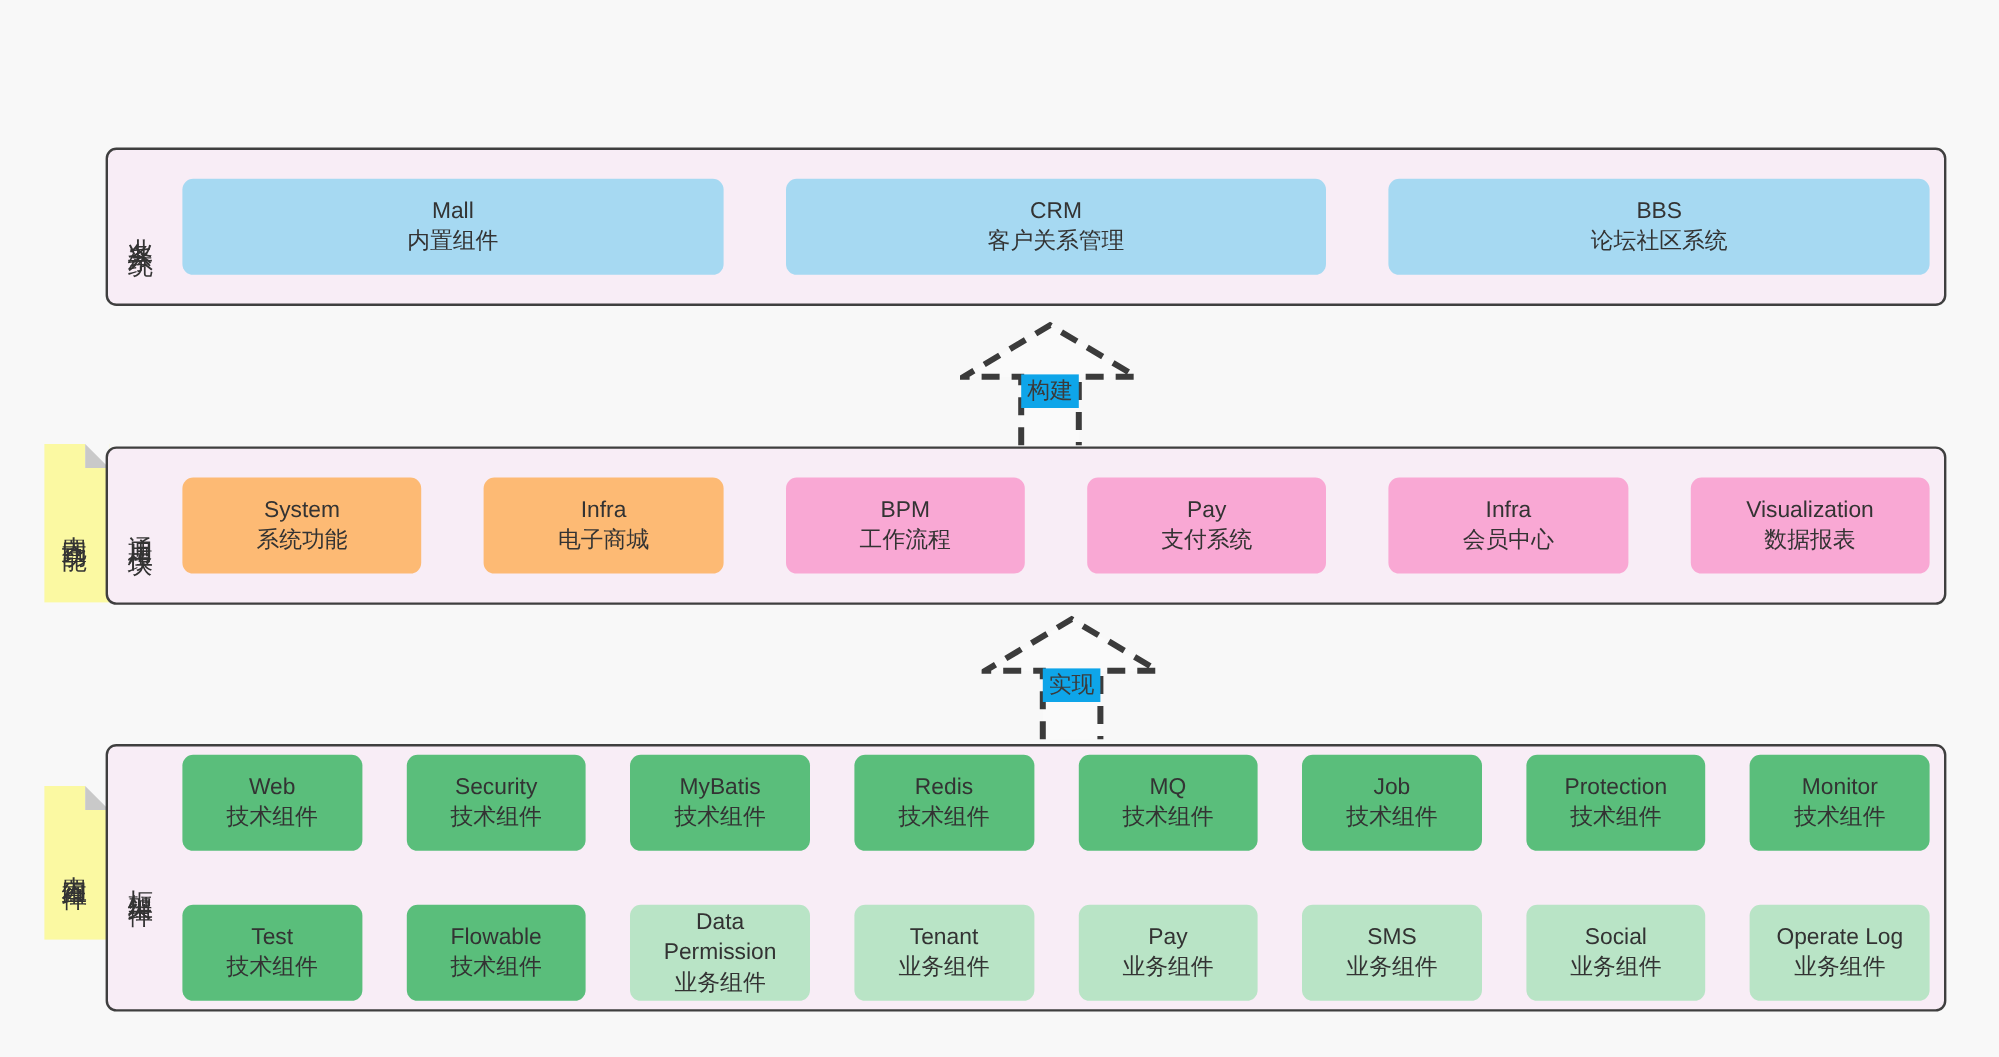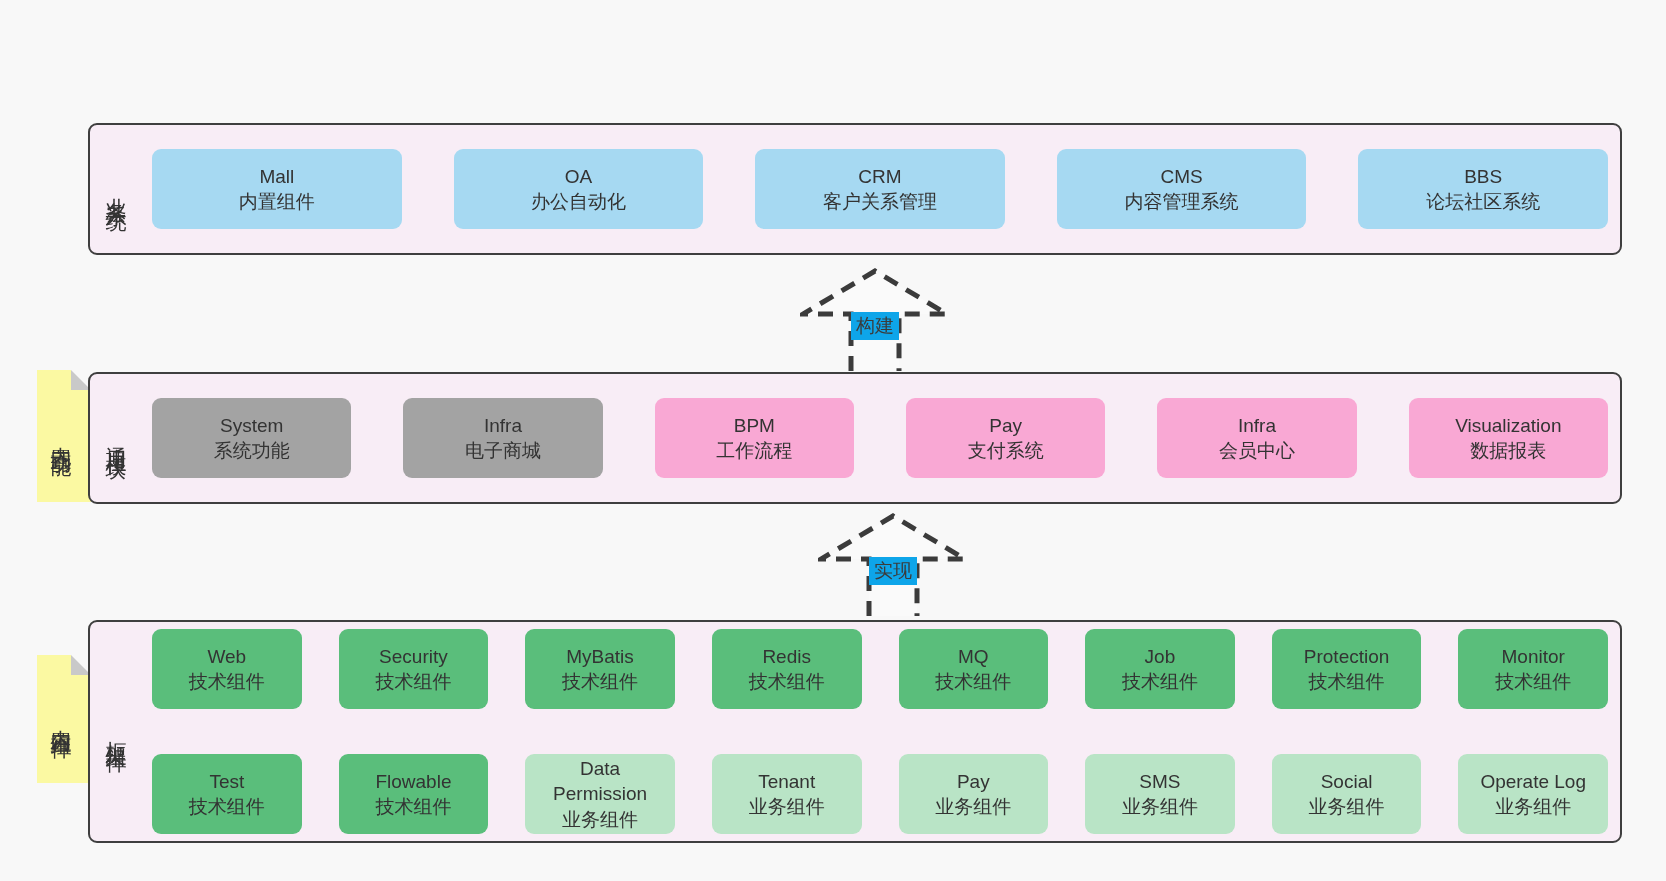--- a/index.html
+++ b/index.html
@@ -31,21 +31,21 @@
   .rows-2{gap:45px;}
   .box{
     flex:1;border-radius:9px;
     display:flex;flex-direction:column;align-items:center;justify-content:center;
     text-align:center;font-size:19px;line-height:1.32;
     padding:2px 22px;box-sizing:border-box;
   }
   .row-6 .box{height:80px;}
   .row-8 .box{height:80px;}
   .blue{background:#a6d9f2;}
-  .red{background:#a3a3a3;}
+  .red{background:#fdba74;}
   .pink{background:#f9a8d4;}
   .green{background:#5abe7b;}
   .green-light{background:#b9e4c6;}
   
   .sticky{
     position:absolute;left:37px;width:54px;background:#fbf9a2;z-index:1;
     display:flex;align-items:center;justify-content:center;
   }
   .sticky::before{
     content:"";position:absolute;top:0;right:0;width:0;height:0;
@@ -78,30 +78,22 @@
 
   <div class="layer" style="top:123px;height:132px;">
     <div class="layer-label">业务系统</div>
     <div class="layer-content">
       <div class="row row-6" id="layer0-row">
           <div class="box blue">
             <div class="box-name">Mall</div>
             <div class="box-desc">内置组件</div>
           </div>
           <div class="box blue">
-            <div class="box-name">OA</div>
-            <div class="box-desc">办公自动化</div>
-          </div>
-          <div class="box blue">
             <div class="box-name">CRM</div>
             <div class="box-desc">客户关系管理</div>
-          </div>
-          <div class="box blue">
-            <div class="box-name">CMS</div>
-            <div class="box-desc">内容管理系统</div>
           </div>
           <div class="box blue">
             <div class="box-name">BBS</div>
             <div class="box-desc">论坛社区系统</div>
           </div>
         </div>
     </div>
   </div>
 
   <div class="arrow" style="left:800px;top:268px;">

